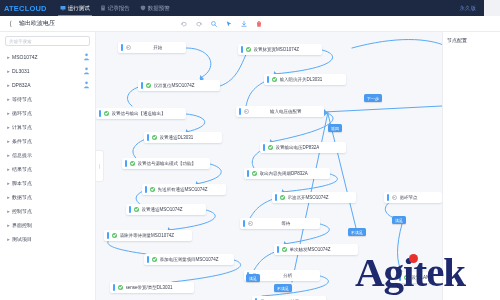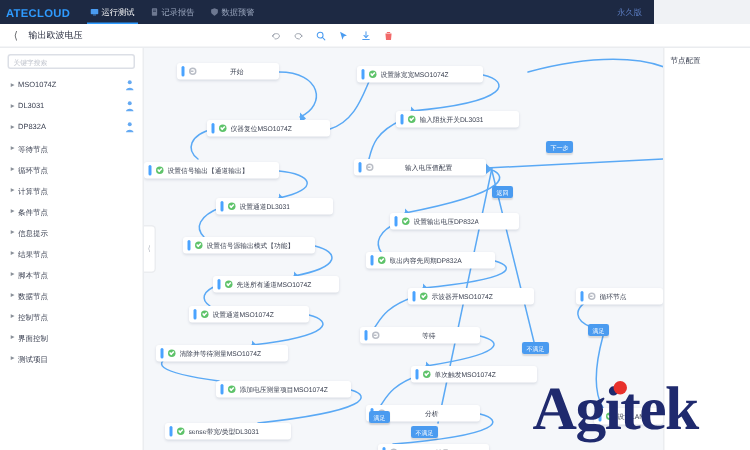--- a/index.html
+++ b/index.html
@@ -3,21 +3,21 @@
 <meta charset="utf-8">
 <style>
   html,body{margin:0;padding:0;}
   body{
     width:500px;height:300px;overflow:hidden;
     font-family:"Liberation Sans","DejaVu Sans",sans-serif;
     background:#f0f2f5;position:relative;
   }
   
   .topnav{
-    position:absolute;left:0;top:0;width:436px;height:16px;
+    position:absolute;left:0;top:0;width:484px;height:16px;
     background:#1d2943;display:flex;align-items:center;
     box-sizing:border-box;padding:0 4px;
   }
   .brand{
     color:#2f9bff;font-size:7.5px;font-weight:bold;letter-spacing:.2px;
     margin-right:8px;white-space:nowrap;
   }
   .navtab{
     display:flex;align-items:center;gap:2px;height:16px;padding:0 5px;
     color:#9aa6bd;font-size:5.5px;white-space:nowrap;position:relative;

